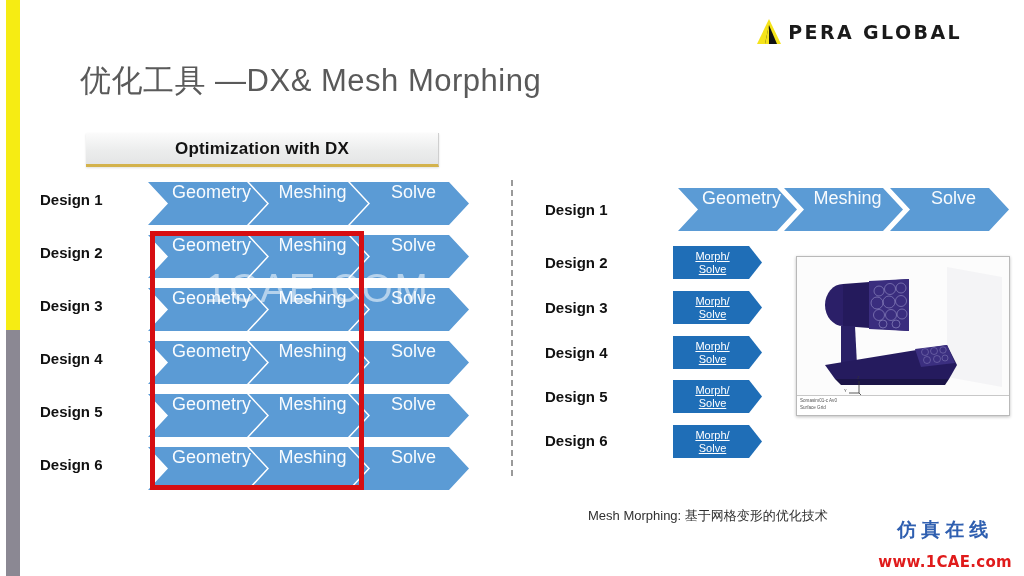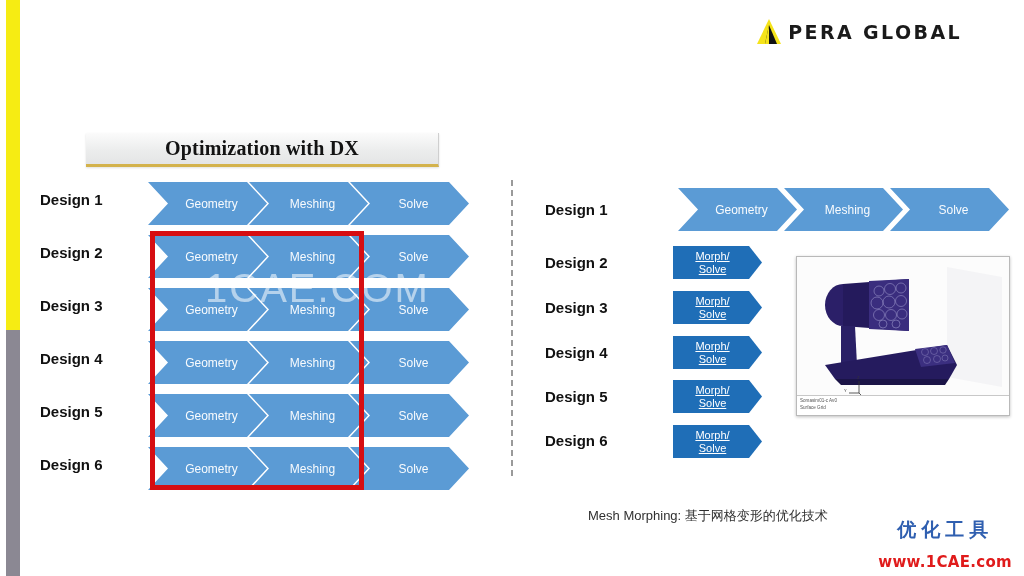--- a/index.html
+++ b/index.html
@@ -33,36 +33,36 @@
 
   
   .panel-head{
     position:absolute;height:31px;
     background:linear-gradient(180deg,#fbfbfb 0%,#eceded 55%,#e4e5e6 100%);
     border-bottom:3px solid #d3b24c;
     border-right:1px solid #cfcfcf;
     display:flex;align-items:center;justify-content:center;
     box-shadow:0 1px 2px rgba(0,0,0,.12);
   }
-  .panel-head span{font-size:20px;font-weight:bold;color:#131313;letter-spacing:.2px;font-family:Liberation Serif, serif;}
+  .panel-head span{font-size:17px;font-weight:bold;color:#131313;letter-spacing:.2px;}
   .head-left{left:86px;top:133px;width:352px;}
   .head-right{left:548px;top:133px;width:460px;}
 
   
   .divider{position:absolute;left:511px;top:180px;width:0;height:296px;
            border-left:2px dashed #9a9a9a;}
 
   
   .dlabel{position:absolute;font-size:15px;font-weight:bold;color:#111;white-space:nowrap;}
 
   
   .chev{
     position:absolute;background:#5b9bd5;color:#fff;
-    display:flex;align-items:center;justify-content:center;
-    font-size:12px;
+    display:flex;justify-content:center;
+    font-size:18px;
     clip-path:polygon(0 0, calc(100% - 20px) 0, 100% 50%, calc(100% - 20px) 100%, 0 100%, 20px 50%);
   }
   .chev span{padding-left:8px;opacity:.96;}
 
   
   .redbox{position:absolute;border:5px solid #d60e12;box-sizing:border-box;}
 
   
   .morph{
     position:absolute;background:#1f6eb7;color:#fff;
@@ -116,20 +116,21 @@
     <span class="logo-mark">
       <svg width="26" height="28" viewBox="0 0 26 28">
         <polygon points="13,1 25,26 1,26" fill="#f5e31a"></polygon>
         <polygon points="13,7 21,26 9,26" fill="#111111"></polygon>
         <polygon points="13,7 13,26 9,26" fill="#f5e31a"></polygon>
       </svg>
     </span>
     <span class="logo-text">PERA GLOBAL</span>
   </div>
 
+  <div class="title">优化工具 —DX&amp; Mesh Morphing</div>
 
   <div class="panel-head head-left">
     <span>Optimization with DX</span>
   </div>
 
   <div class="divider"></div>
 
   <div>
     <div class="dlabel" style="left:40px;top:191px">Design 1</div>
     <div class="dlabel" style="left:40px;top:244px">Design 2</div>
@@ -290,17 +291,17 @@
       <div class="thumb-cap">
         <div>Somasim01-c Av0</div>
         <div>Surface Grid</div>
       </div>
     </div>
   </div>
 
   <div class="caption">Mesh Morphing: 基于网格变形的优化技术</div>
 
   <div class="wm-br">
-    <div class="wm-cn">优化工具</div>
+    <div class="wm-cn">仿真在线</div>
     <div class="wm-url">www.1CAE.com</div>
   </div>
 
 </div>
 
 </body></html>

